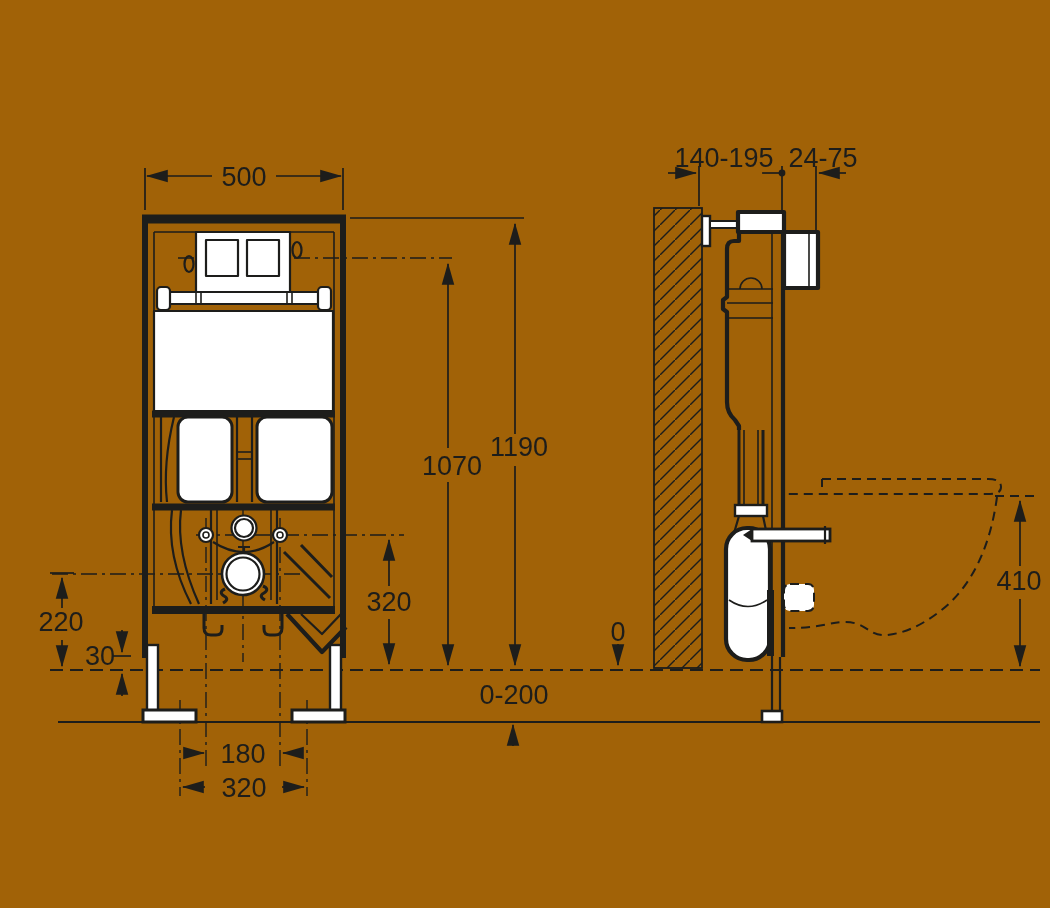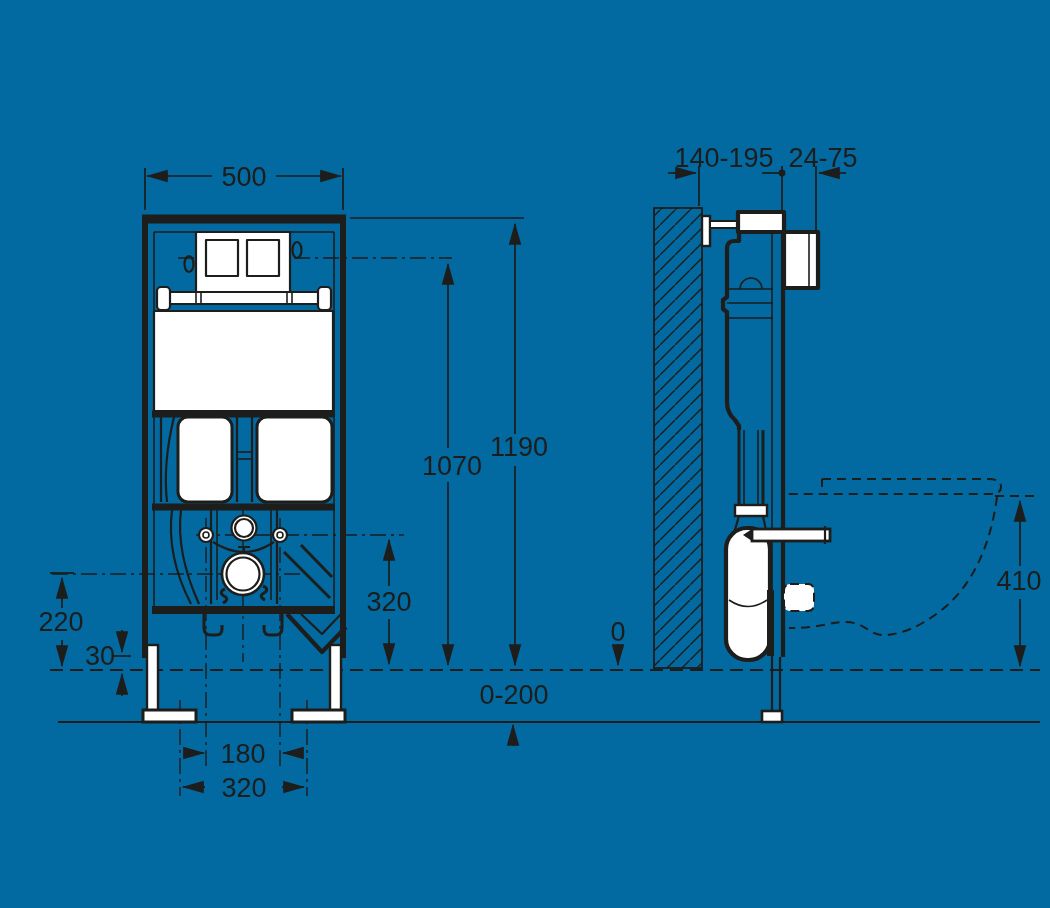--- a/index.html
+++ b/index.html
@@ -1,16 +1,16 @@
 <!DOCTYPE html>
 <html><head>
 <meta charset="utf-8">
 <style>
   html,body{margin:0;padding:0;background:#ffffff;}
-  .canvas{position:relative;width:1050px;height:908px;background:#0369a1;overflow:hidden;
+  .canvas{position:relative;width:1050px;height:908px;background:#a16207;overflow:hidden;
           font-family:"Liberation Sans", sans-serif;}
   svg{display:block;}
   text{font-family:"Liberation Sans", sans-serif;font-size:27px;fill:#1d1d1b;}
   .t4{stroke:#1d1d1b;stroke-width:4.2;fill:none;stroke-linejoin:round;}
   .t3{stroke:#1d1d1b;stroke-width:3;fill:none;stroke-linejoin:round;}
   .t2{stroke:#1d1d1b;stroke-width:2.2;fill:none;stroke-linejoin:round;}
   .t1{stroke:#1d1d1b;stroke-width:1.6;fill:none;}
   .dim{stroke:#1d1d1b;stroke-width:1.7;fill:none;}
   .dd{stroke:#1d1d1b;stroke-width:1.4;fill:none;stroke-dasharray:16 5 3 5;}
   .dsh{stroke:#1d1d1b;stroke-width:2;fill:none;stroke-dasharray:9 6;}

